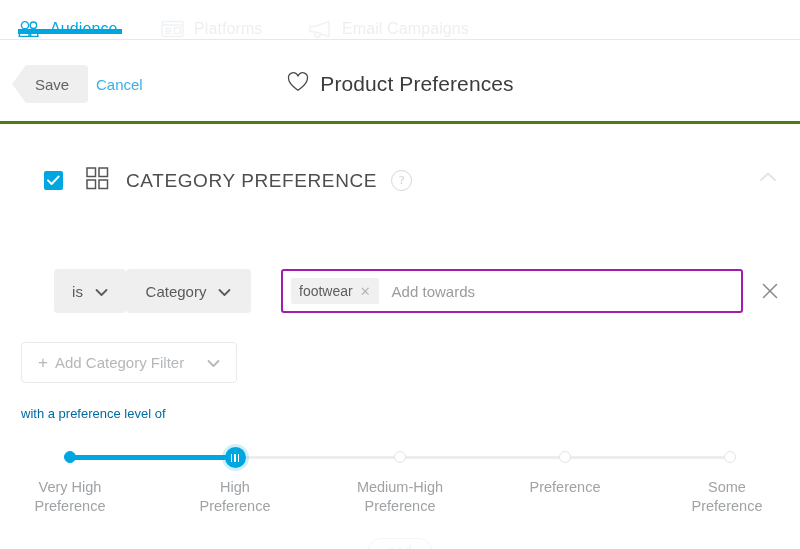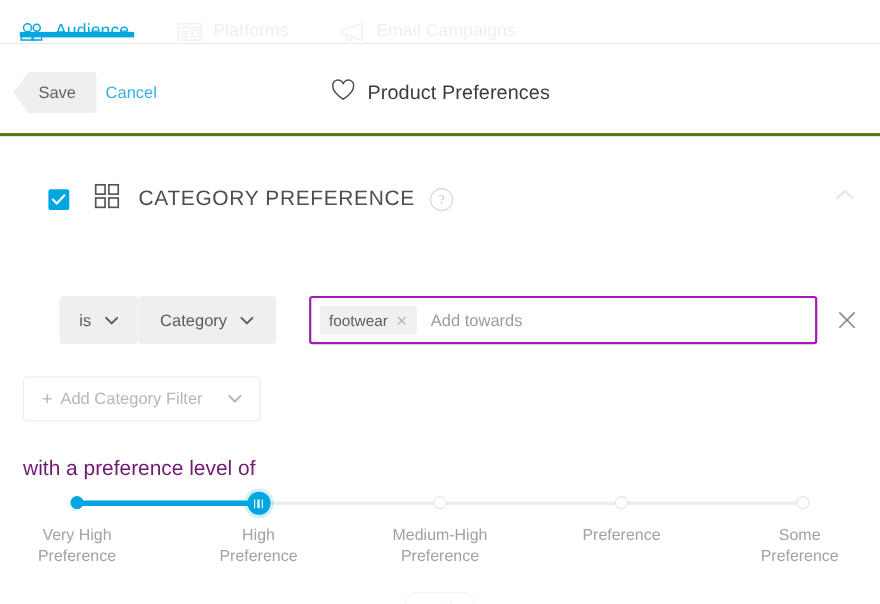--- a/index.html
+++ b/index.html
@@ -118,21 +118,21 @@
     top: 24px;
     width: 800px;
     height: 38px;
     display: flex;
     align-items: center;
     justify-content: center;
     gap: 10px;
     pointer-events: none;
   }
   .page-title {
-    font-size: 18px;
+    font-size: 21px;
     color: #3c3c3c;
     letter-spacing: 0.1px;
   }
 
   
   .section {
     position: absolute;
     top: 124px; left: 0;
     width: 800px;
     height: 425px;
@@ -296,23 +296,23 @@
     cursor: pointer;
     box-sizing: border-box;
     font-family: "Liberation Sans", sans-serif;
   }
   .add-filter-btn .plus { font-size: 17px; line-height: 1; }
   .add-filter-btn .caret { margin-left: 16px; }
 
   .pref-text {
     position: absolute;
     left: 21px;
-    top: 292px;
-    font-size: 19px;
-    color: #701a75;
+    top: 282px;
+    font-size: 13px;
+    color: #0369a1;
   }
 
   
   .slider-wrap {
     position: absolute;
     left: 0;
     top: 318px;
     width: 800px;
     height: 100px;
   }

